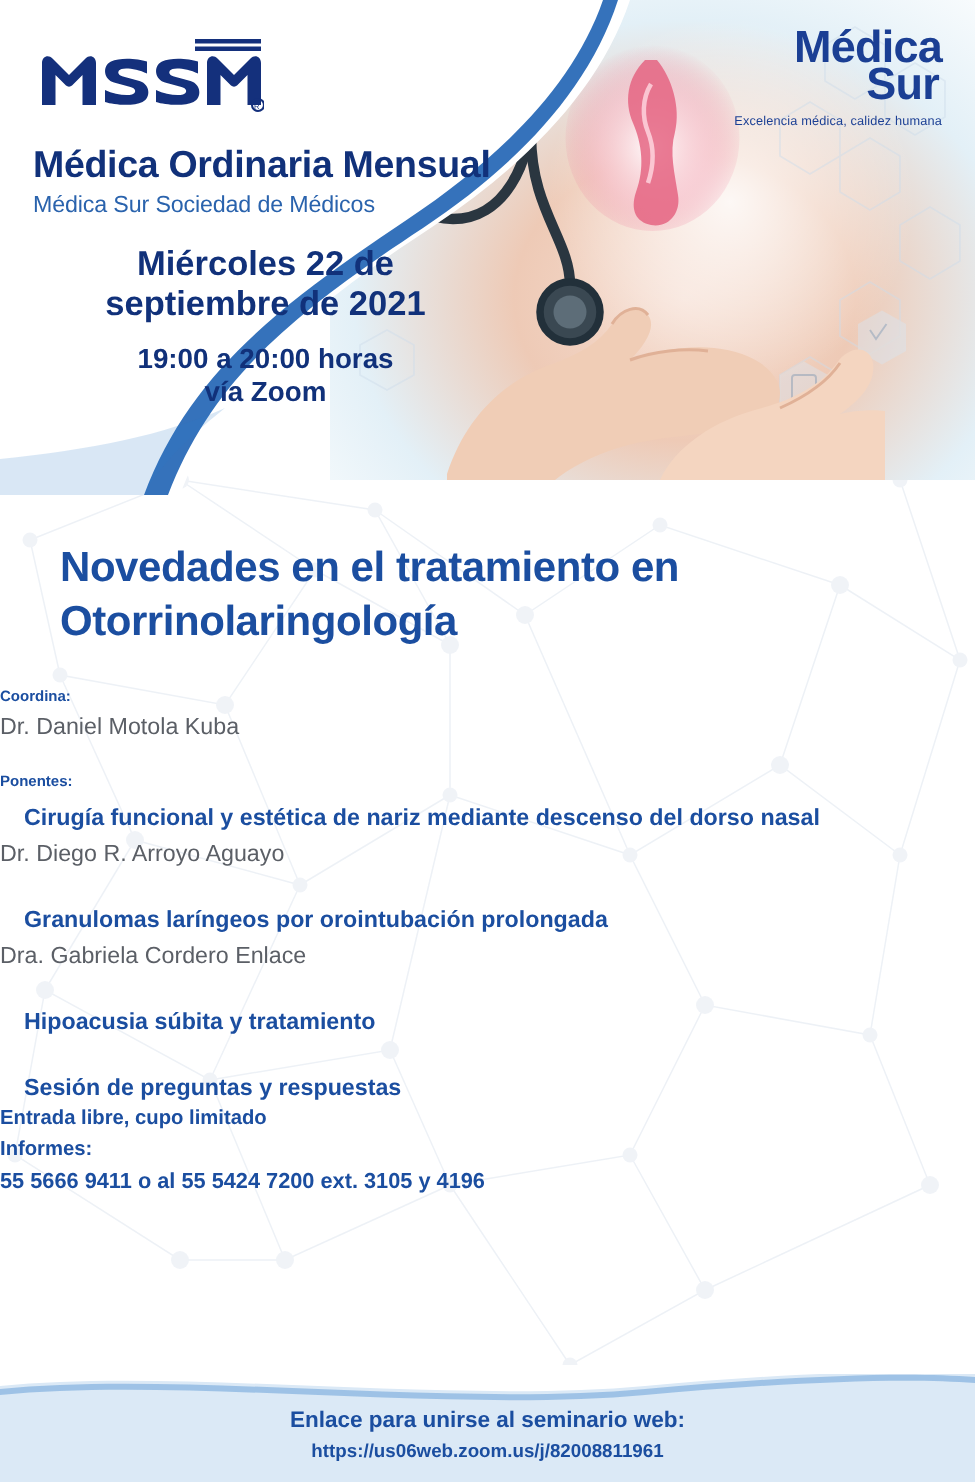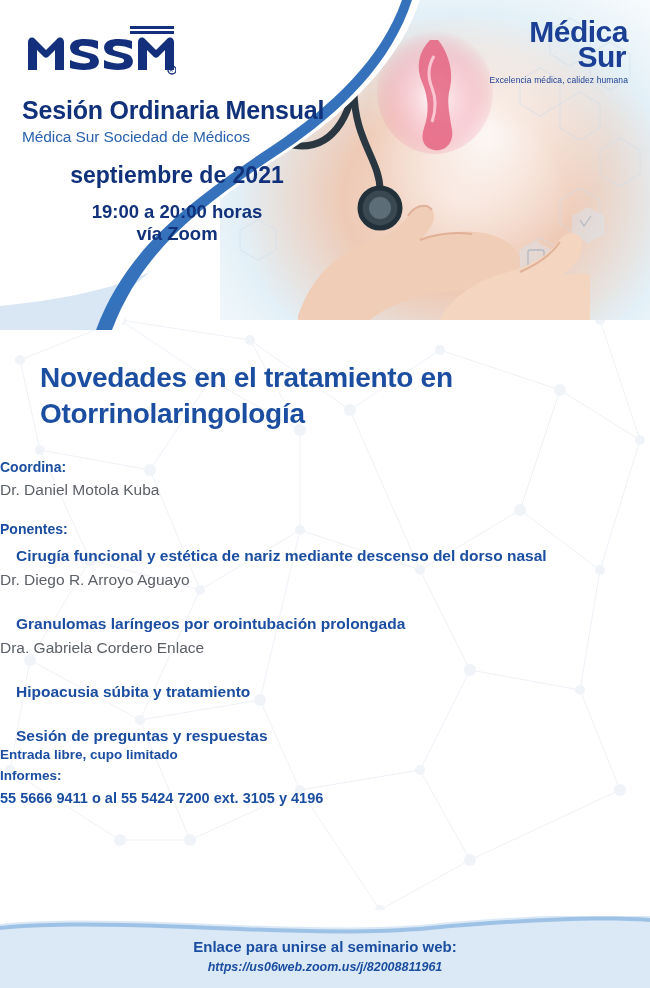--- a/index.html
+++ b/index.html
@@ -126,21 +126,21 @@
     text-align: left;
   }
   .main-title {
     font-size: 28px; font-weight: bold; color: #1b4ea0;
     line-height: 1.3;
     padding: 0 40px;
     letter-spacing: -0.3px;
   }
   .blk { margin-top: 20px; }
   .lbl {
-    font-size: 14px; font-weight: bold; color: #1b4ea0;
+    font-size: 10px; font-weight: bold; color: #1b4ea0;
   }
   .name {
     font-size: 15.5px; color: #5b5f66; margin-top: 6px;
   }
   .talk {
     font-size: 15.5px; font-weight: bold; color: #1b4ea0;
     padding: 0 16px;
   }
   .gap-lg { margin-top: 26px; }
   .gap-md { margin-top: 22px; }
@@ -162,21 +162,21 @@
     width: 650px; height: 72px;
     background: #dbe9f6;
   }
   .footer-curve { position: absolute; left:0; bottom: 0; width: 650px; height: 78px; }
   .footer-text {
     position: absolute; left: 0; bottom: 14px; width: 650px;
     text-align: center;
     z-index: 3;
   }
   .f1 { font-size: 15px; font-weight: bold; color: #1b4ea0; }
-  .f2 { font-size: 12.5px; font-weight: bold; color: #1b4ea0; margin-top: 5px; font-style: italic; }
+  .f2 { font-size: 12.5px; font-weight: bold; color: #1b4ea0; margin-top: 5px; }
 </style>
 </head>
 <body>
 
 <div class="poster">
 
   <svg class="bg-network" viewBox="0 0 650 640" preserveAspectRatio="none">
     <g stroke="#dfe6ef" stroke-width="1" fill="none">
       <path d="M20,60 L120,20 L210,80 L150,170 L40,150 Z"></path>
       <path d="M120,20 L250,40 L300,130 L210,80"></path>
@@ -313,23 +313,24 @@
       <text x="143.4" y="48.4" font-size="5" fill="#14307c" font-family="Liberation Sans, sans-serif">R</text>
     </svg>
 
     <div class="medica-logo">
       <div class="medica-word">Médica</div>
       <div class="medica-sur">Sur</div>
       <div class="medica-tag">Excelencia médica, calidez humana</div>
     </div>
 
     <div class="header-text">
-      <div class="h-title">Sesión Ordinaria Mensual</div>
+      <div class="h-title">Médica Ordinaria Mensual</div>
       <div class="h-sub">Médica Sur Sociedad de Médicos</div>
       <div class="h-date">
+        <div>Miércoles 22 de</div>
         <div>septiembre de 2021</div>
       </div>
       <div class="h-time">
         <div>19:00 a 20:00 horas</div>
         <div>vía Zoom</div>
       </div>
     </div>
   </div>
 
   <div class="body-wrap">

